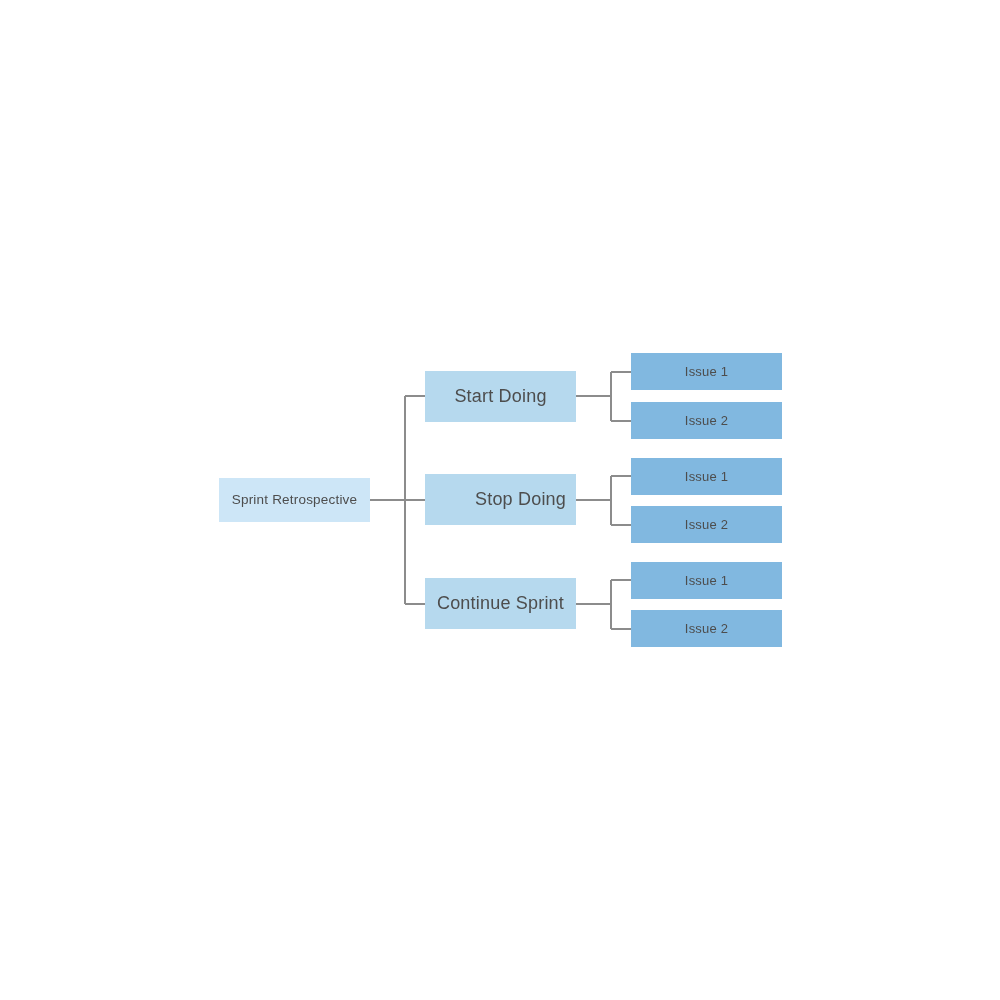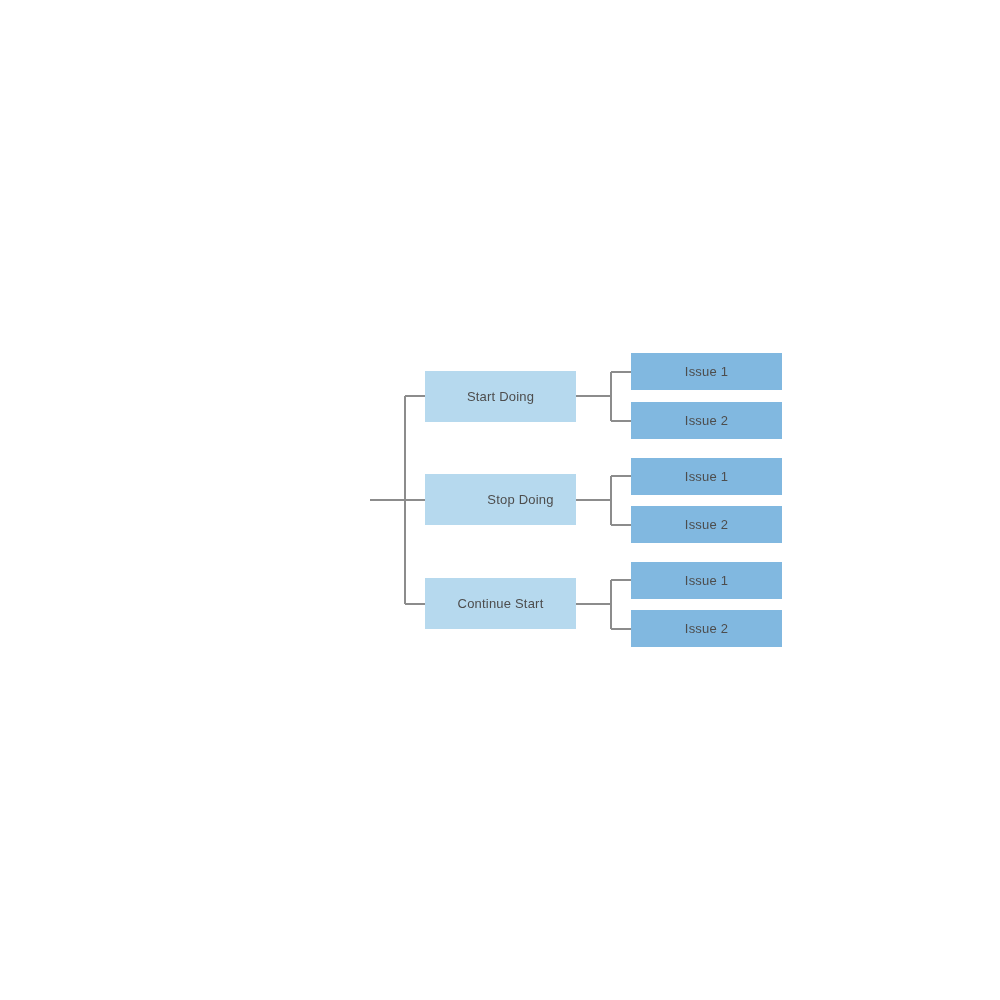--- a/index.html
+++ b/index.html
@@ -40,21 +40,21 @@
     user-select: none;
   }
   .node-root {
     background: #cde6f7;
     border: 1px solid #cde6f7;
     font-size: 13.5px;
   }
   .node-branch {
     background: #b6d9ee;
     border: 1px solid #b6d9ee;
-    font-size: 13px;
+    font-size: 18px;
   }
   .node-leaf {
     background: #81b8e0;
     border: 1px solid #14532d;
     font-size: 13px;
   }
 </style>
 </head>
 <body>
 
@@ -83,26 +83,27 @@
       <path d="M 611 476 L 631 476"></path>
       <path d="M 611 525 L 631 525"></path>
 
       <path d="M 576 604 L 611 604"></path>
       <path d="M 611 580 L 611 629"></path>
       <path d="M 611 580 L 631 580"></path>
       <path d="M 611 629 L 631 629"></path>
     </g>
   </svg>
 
+  <div class="node node-root" style="left: 219px; top: 478px; width: 151px; height: 44px; background: rgb(205, 230, 247); border-color: rgb(205, 230, 247); color: rgb(77, 77, 77);">Sprint Retrospective</div>
 
   <div class="node node-branch" style="left: 425px; top: 371px; width: 151px; height: 51px; background: rgb(182, 217, 238); border-color: rgb(182, 217, 238); color: rgb(77, 77, 77);">Start Doing</div>
   <div class="node node-leaf" style="left: 631px; top: 353px; width: 151px; height: 37px; background: rgb(129, 184, 224); border-color: rgb(129, 184, 224); color: rgb(77, 77, 77);">Issue 1</div>
   <div class="node node-leaf" style="left: 631px; top: 402px; width: 151px; height: 37px; background: rgb(129, 184, 224); border-color: rgb(129, 184, 224); color: rgb(77, 77, 77);">Issue 2</div>
 
   <div class="node node-branch" style="left: 425px; top: 474px; width: 151px; height: 51px; background: rgb(182, 217, 238); border-color: rgb(182, 217, 238); color: rgb(77, 77, 77); padding-left: 40px;">Stop Doing</div>
   <div class="node node-leaf" style="left: 631px; top: 458px; width: 151px; height: 37px; background: rgb(129, 184, 224); border-color: rgb(129, 184, 224); color: rgb(77, 77, 77);">Issue 1</div>
   <div class="node node-leaf" style="left: 631px; top: 506px; width: 151px; height: 37px; background: rgb(129, 184, 224); border-color: rgb(129, 184, 224); color: rgb(77, 77, 77);">Issue 2</div>
 
-  <div class="node node-branch" style="left: 425px; top: 578px; width: 151px; height: 51px; background: rgb(182, 217, 238); border-color: rgb(182, 217, 238); color: rgb(77, 77, 77);">Continue Start</div>
+  <div class="node node-branch" style="left: 425px; top: 578px; width: 151px; height: 51px; background: rgb(182, 217, 238); border-color: rgb(182, 217, 238); color: rgb(77, 77, 77);">Continue Sprint</div>
   <div class="node node-leaf" style="left: 631px; top: 562px; width: 151px; height: 37px; background: rgb(129, 184, 224); border-color: rgb(129, 184, 224); color: rgb(77, 77, 77);">Issue 1</div>
   <div class="node node-leaf" style="left: 631px; top: 610px; width: 151px; height: 37px; background: rgb(129, 184, 224); border-color: rgb(129, 184, 224); color: rgb(77, 77, 77);">Issue 2</div>
 
 </div>
 
 </body></html>

